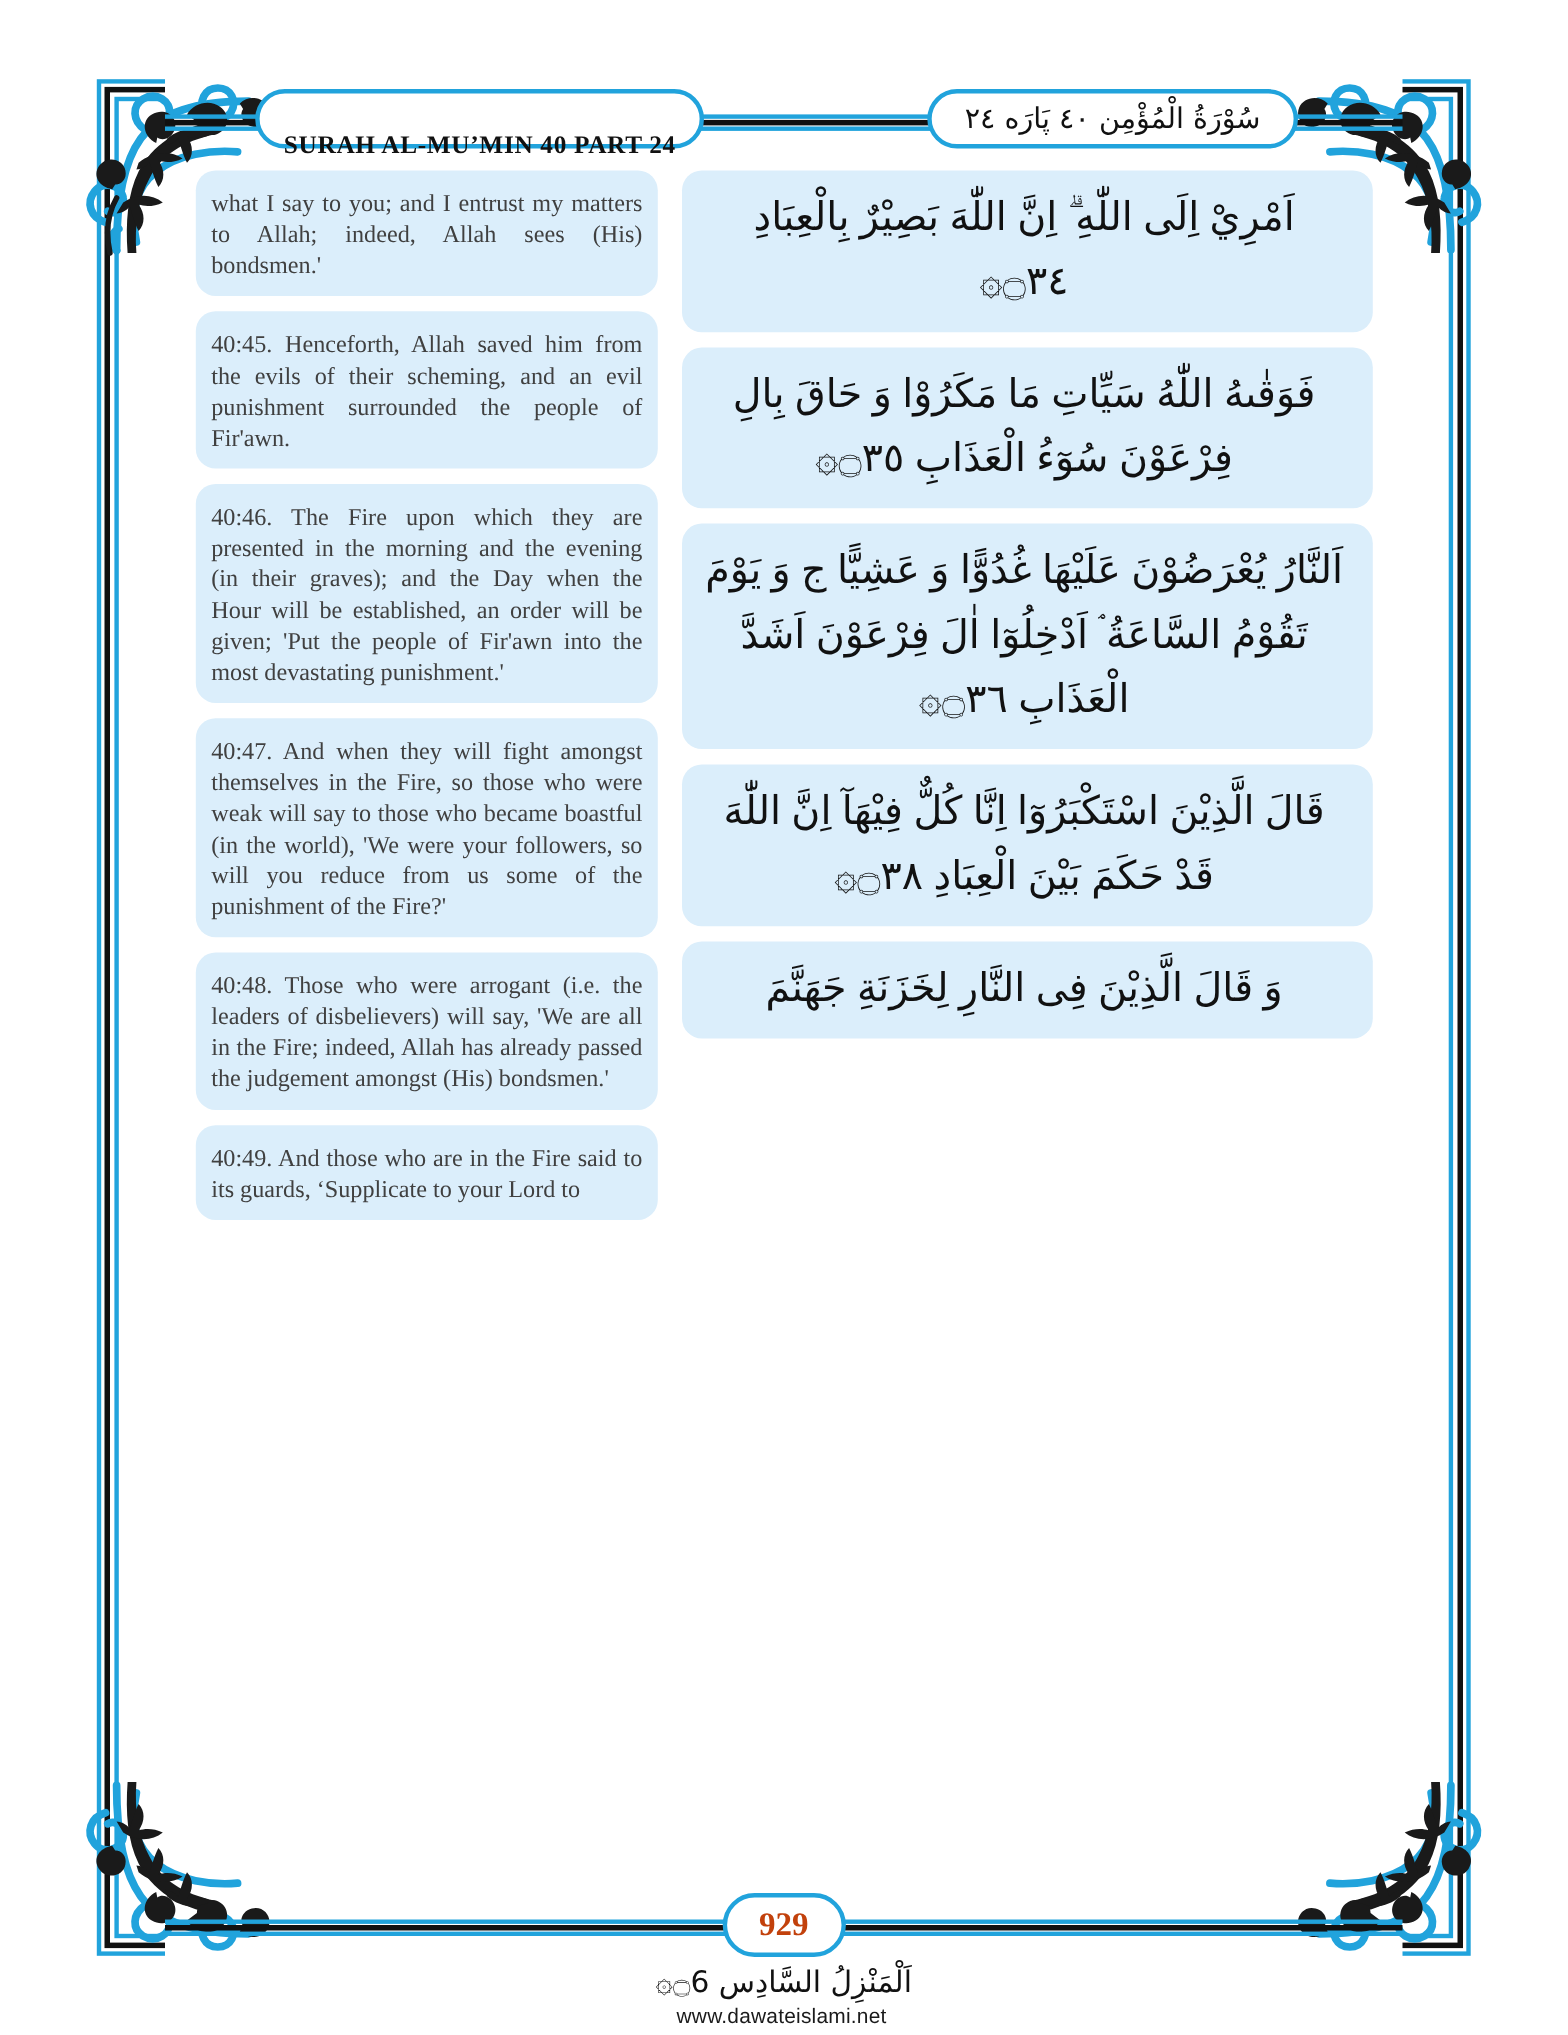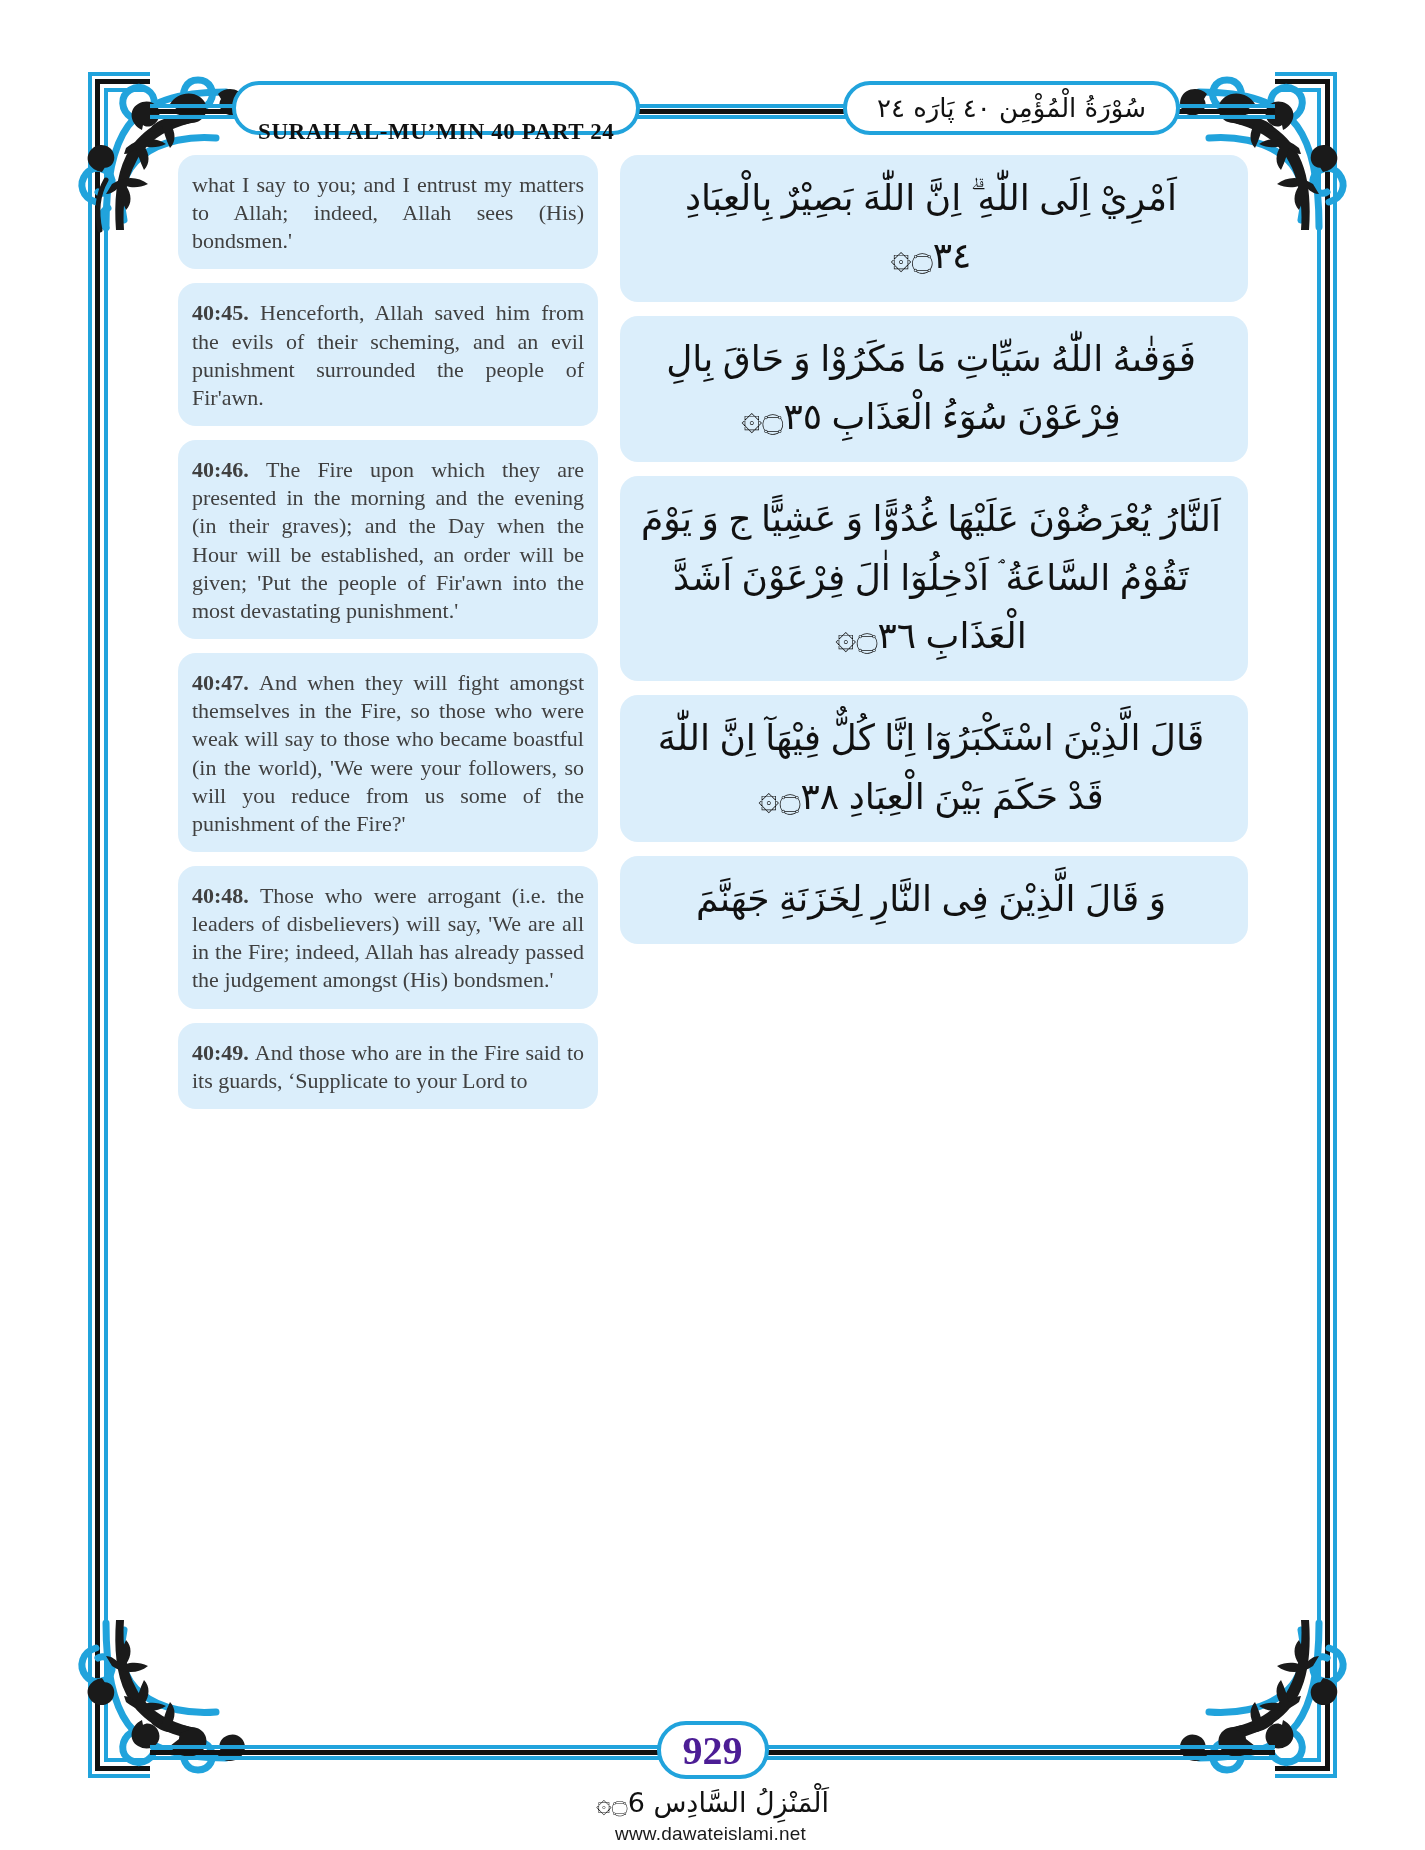--- a/index.html
+++ b/index.html
@@ -147,21 +147,21 @@
     padding: 16px 14px 14px 14px;
     font-family: "Liberation Serif", "DejaVu Serif", serif;
     font-size: 22px;
     line-height: 1.28;
     color: #404040;
     text-align: justify;
     text-justify: inter-word;
     hyphens: none;
   }
   .verse-en .vnum {
-    font-weight: bold;
+    font-weight: normal;
   }
 
   .verse-ar {
     padding: 14px 26px 16px 20px;
     direction: rtl;
     text-align: center;
     font-family: "DejaVu Sans", sans-serif;
     font-size: 36px;
     line-height: 1.62;
     color: #111111;
@@ -198,22 +198,22 @@
     box-sizing: border-box;
     display: flex;
     align-items: center;
     justify-content: center;
     z-index: 4;
     padding: 0 18px;
   }
   #page-num {
     font-family: "Liberation Serif", "DejaVu Serif", serif;
     font-weight: bold;
-    font-size: 40px;
-    color: #4c1d95;
+    font-size: 30px;
+    color: #c2410c;
   }
 
   #footer-arabic {
     position: absolute;
     left: 0; right: 0;
     top: 1788px;
     text-align: center;
     direction: rtl;
     font-family: "DejaVu Sans", sans-serif;
     font-size: 27px;

